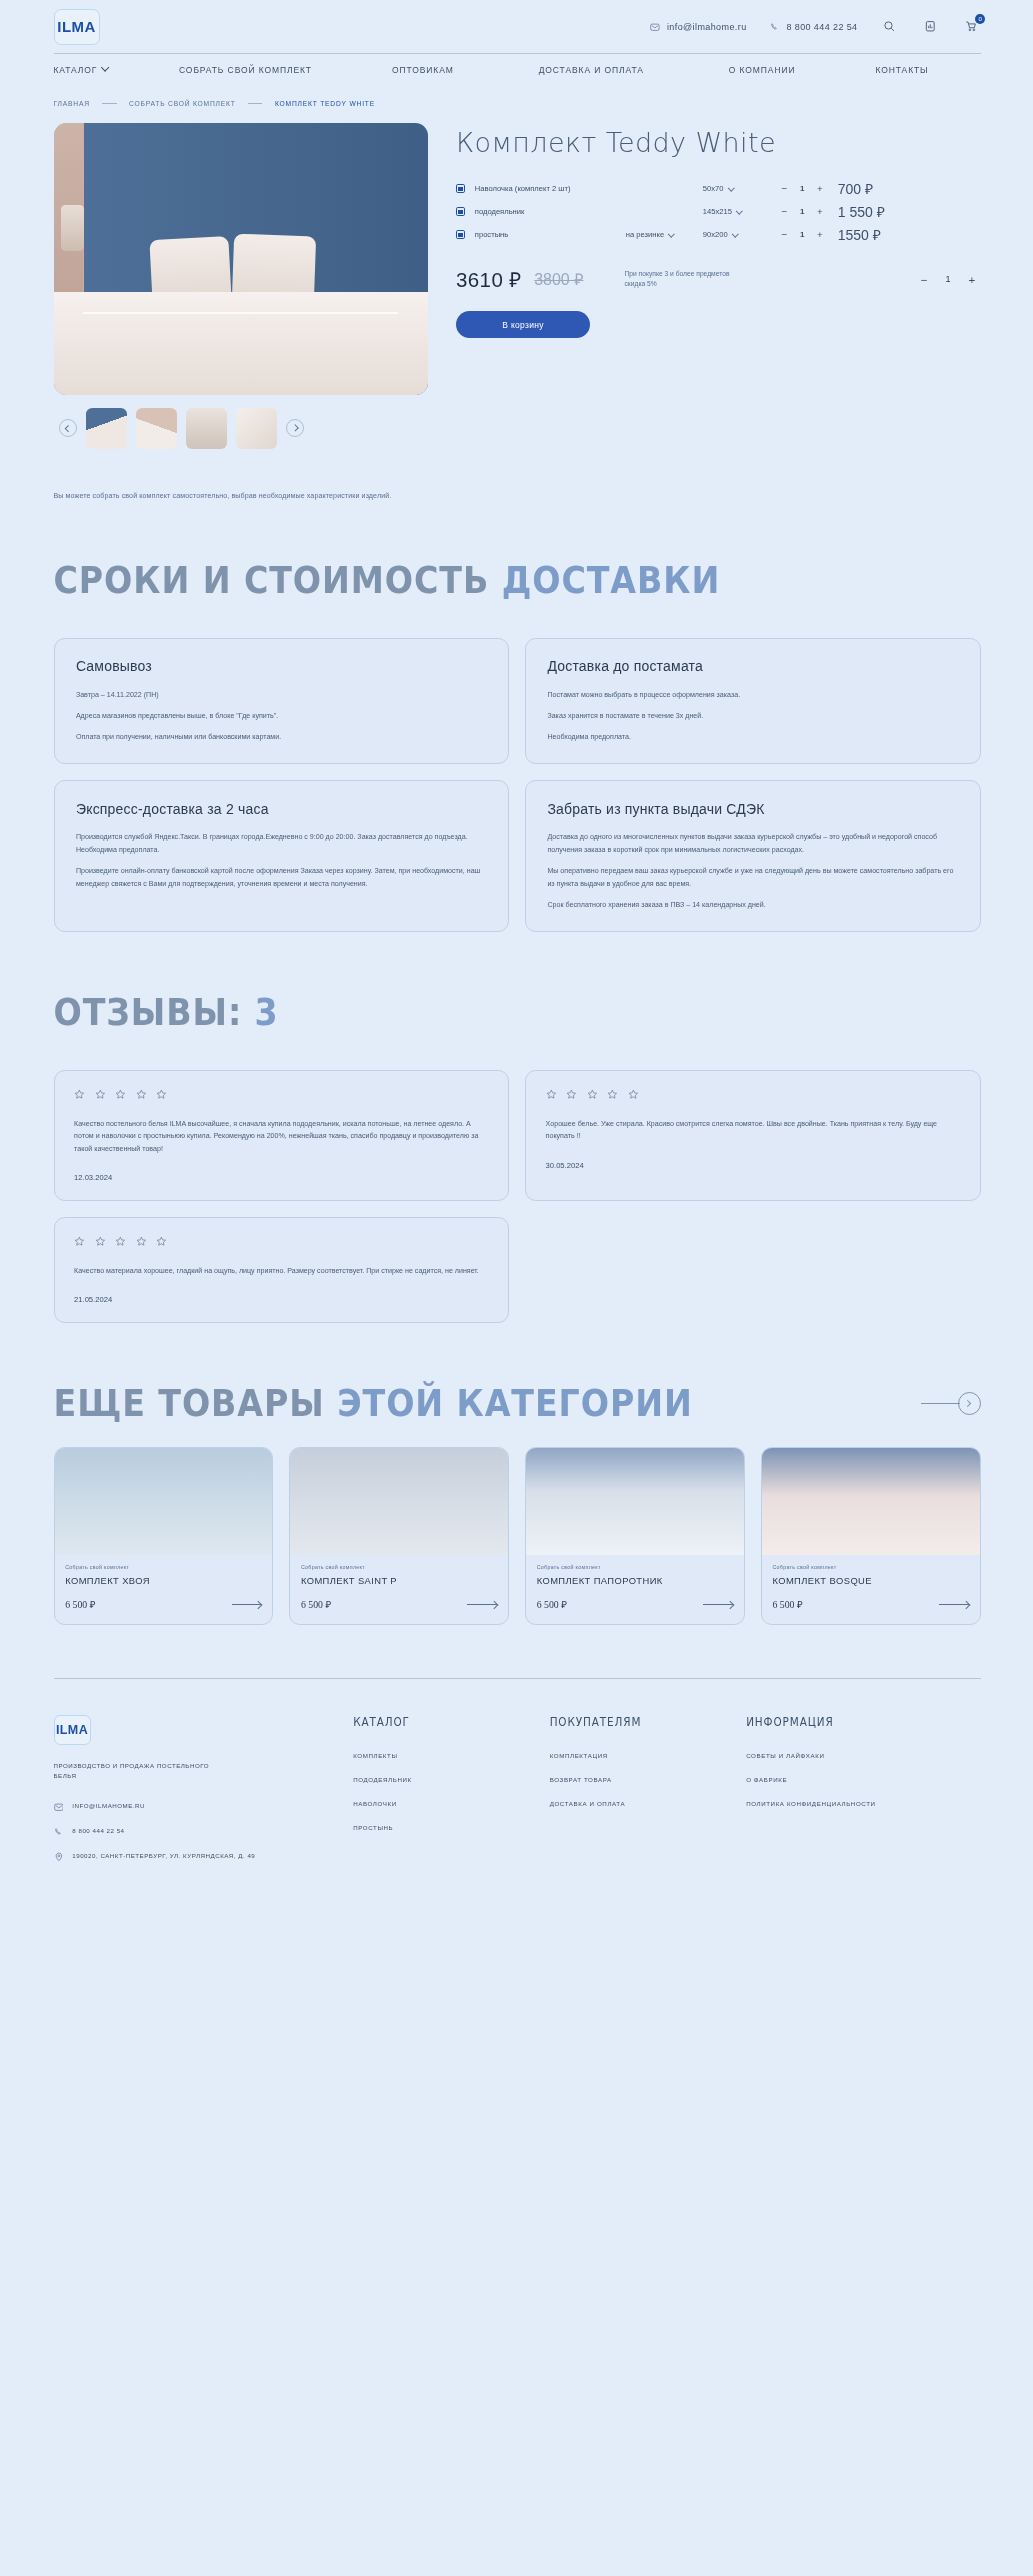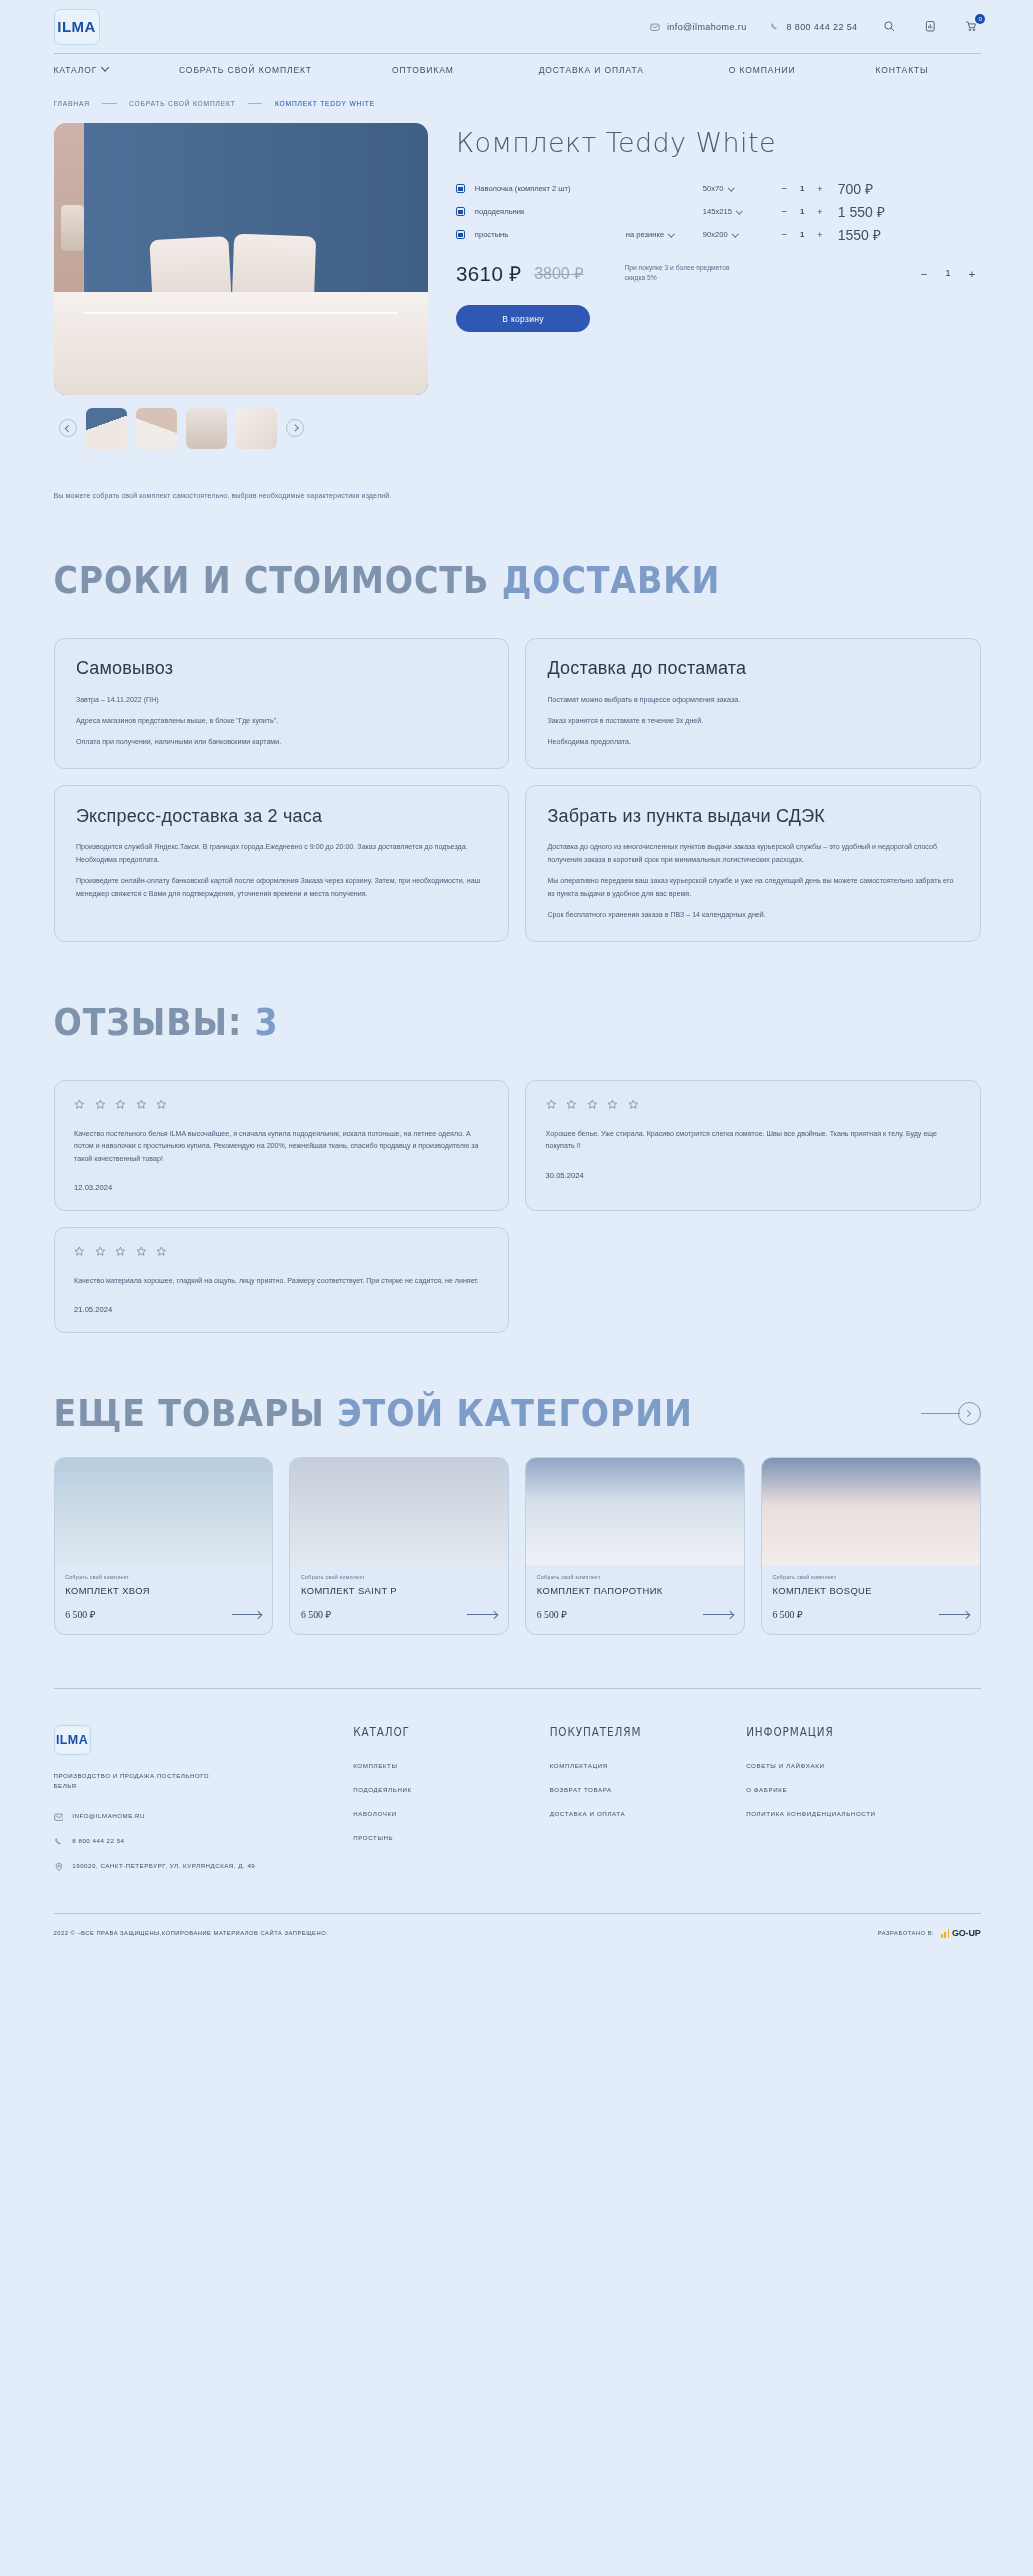--- a/index.html
+++ b/index.html
@@ -102,21 +102,21 @@
   .opt-check i { width: 4.5px; height: 4.5px; background: #1b4fa8; display: block; }
   .opt-name { width: 151px; }
   .opt-sel1 { width: 77px; display: flex; align-items: center; gap: 5.3px; cursor: pointer; }
   .opt-sel2 { width: 62px; display: flex; align-items: center; gap: 5.3px; cursor: pointer; }
   .sel-chev { width: 4.5px; height: 4.5px; border-right: 1px solid #5a7093; border-bottom: 1px solid #5a7093; transform: rotate(45deg) translate(-0.9px,-0.9px); display: inline-block; }
   .qty { display: flex; align-items: center; gap: 10.7px; margin-left: 16px; }
   .qty .op { cursor: pointer; font-size: 9.8px; color: #3d4f66; width: 7.1px; text-align: center; }
   .qty .val { font-size: 8px; font-weight: 700; width: 7.1px; text-align: center; }
   .opt-price { margin-left: 14.3px; font-size: 14px; white-space: nowrap; }
 
-  .price-row { display: flex; align-items: center; margin-top: 13px; }
+  .price-row { display: flex; align-items: center; margin-top: 19px; }
   .price-now { font-size: 20.5px; font-weight: 400; color: #1e2b3c; letter-spacing: 0.4px; }
   .price-old { font-size: 16px; color: #9aa8bb; text-decoration: line-through; margin-left: 12.5px; }
   .discount-note { font-size: 6.7px; line-height: 1.55; color: #5a7093; margin-left: 41px; width: 116px; }
   .total-qty { margin-left: auto; display: flex; align-items: center; gap: 18px; padding-right: 5.3px; }
   .total-qty .op { cursor: pointer; font-size: 11.6px; color: #3d4f66; }
   .total-qty .val { font-size: 9px; }
 
   .btn-cart {
     margin-top: 18px; width: 134px; height: 27px; border-radius: 14.3px;
     background: #2f58b5; color: #fff; border: none; font-size: 8.5px;
@@ -131,21 +131,21 @@
     font-size: 37px; letter-spacing: 0.9px; color: #7f93ad; line-height: 1;
   }
   .sec-title .accent { color: #7e9cc8; }
   .sec-title-wrap { display: flex; align-items: center; justify-content: space-between; }
 
   
   .cards2 { display: grid; grid-template-columns: 1fr 1fr; gap: 16px; }
   .card {
     background: #dfe9f7; border: 0.9px solid #bdd0e6; border-radius: 10.7px; padding: 19.6px 21.4px;
   }
-  .card h3 { font-size: 18px; font-weight: 400; color: #2b3a4e; margin-bottom: 14.3px; letter-spacing: 0.2px; }
+  .card h3 { font-size: 14px; font-weight: 400; color: #2b3a4e; margin-bottom: 14.3px; letter-spacing: 0.2px; }
   .card p { font-size: 7.1px; line-height: 1.75; color: #4a5d77; margin-bottom: 9px; }
   .card p:last-child { margin-bottom: 0; }
 
   
   .rev-grid { display: grid; grid-template-columns: 1fr 1fr; gap: 16px; }
   .review { background: #dfe9f7; border: 0.9px solid #bdd0e6; border-radius: 10.7px; padding: 18px 19.6px; }
   .stars { display: flex; gap: 9.8px; margin-bottom: 18px; }
   .star { width: 10.7px; height: 10.7px; display: block; }
   .rev-text { font-size: 7.1px; line-height: 1.75; color: #4a5d77; }
   .rev-date { font-size: 7.6px; color: #3d4f66; margin-top: 18px; }
@@ -607,30 +607,16 @@
 
       <div class="f-col">
         <h4>ИНФОРМАЦИЯ</h4>
         <a>СОВЕТЫ И ЛАЙФХАКИ</a>
         <a>О ФАБРИКЕ</a>
         <a>ПОЛИТИКА КОНФИДЕНЦИАЛЬНОСТИ</a>
       </div>
 
     </div>
 
-    <div class="f-bottom">
-      <span class="f-copy">2022 © –ВСЕ ПРАВА ЗАЩИЩЕНЫ,КОПИРОВАНИЕ МАТЕРИАЛОВ САЙТА ЗАПРЕЩЕНО.</span>
-      <span class="f-dev">
-        <span>РАЗРАБОТАНО В:</span>
-        <span class="goup">
-          <span class="bars">
-            <span style="height:3.6px"></span>
-            <span style="height:6.2px"></span>
-            <span style="height:9px"></span>
-          </span>
-          <span class="txt">GO-UP</span>
-        </span>
-      </span>
-    </div>
   </div>
 
 </div>
 
 
 </body></html>

